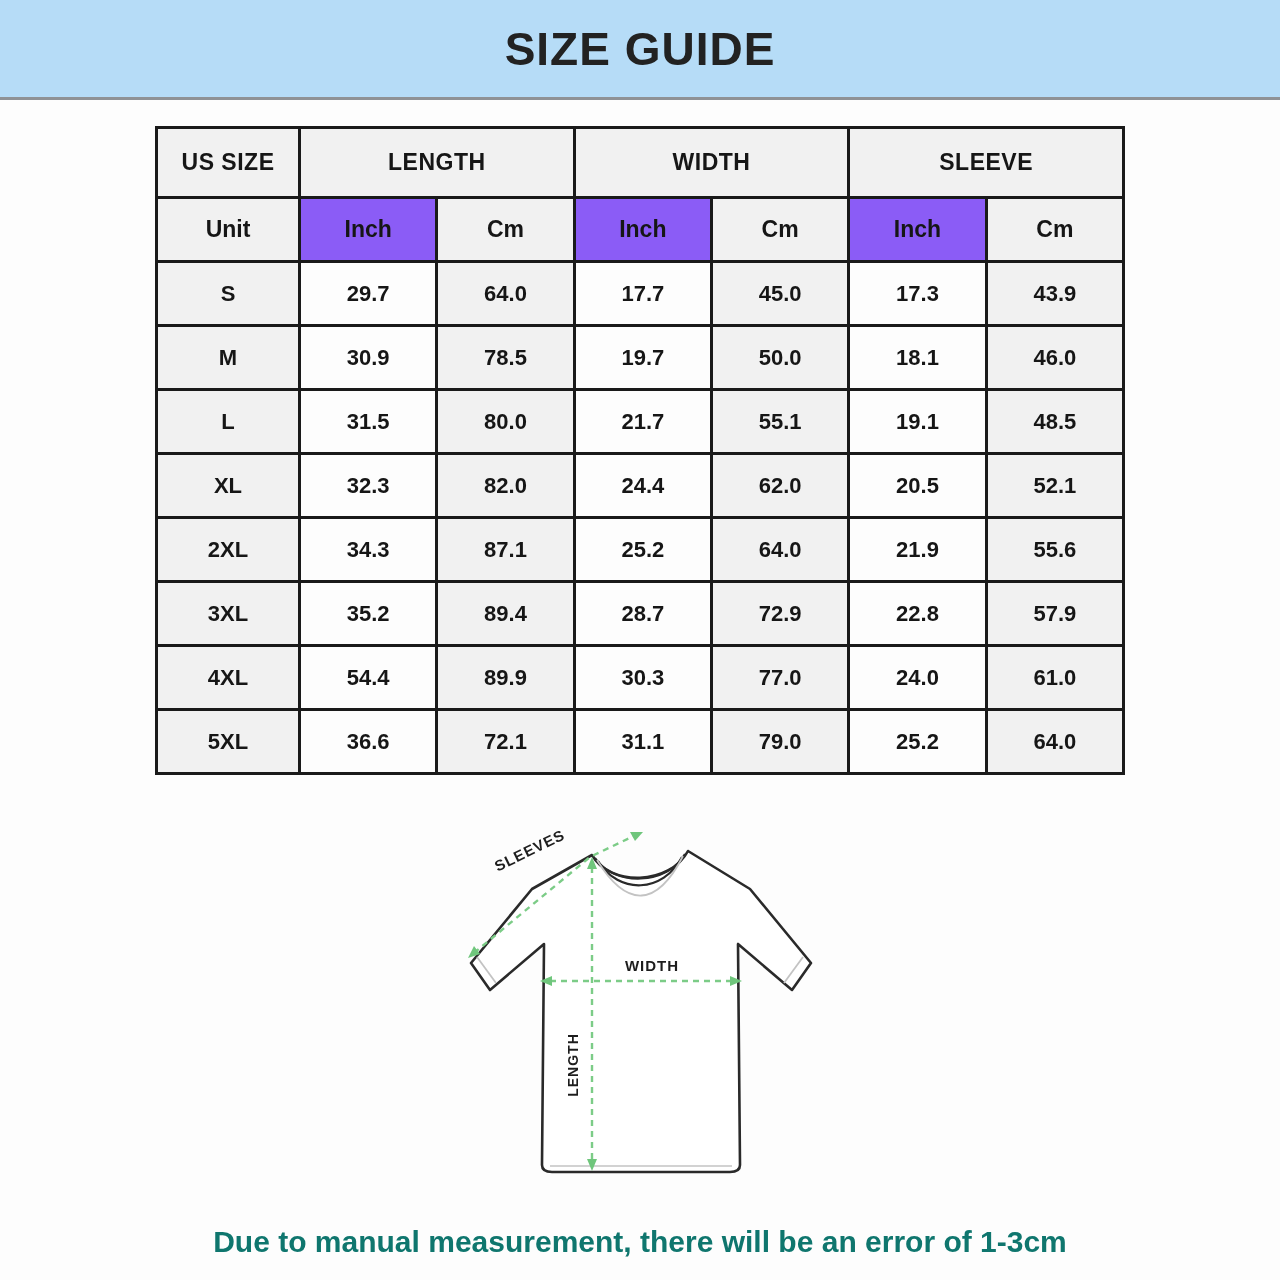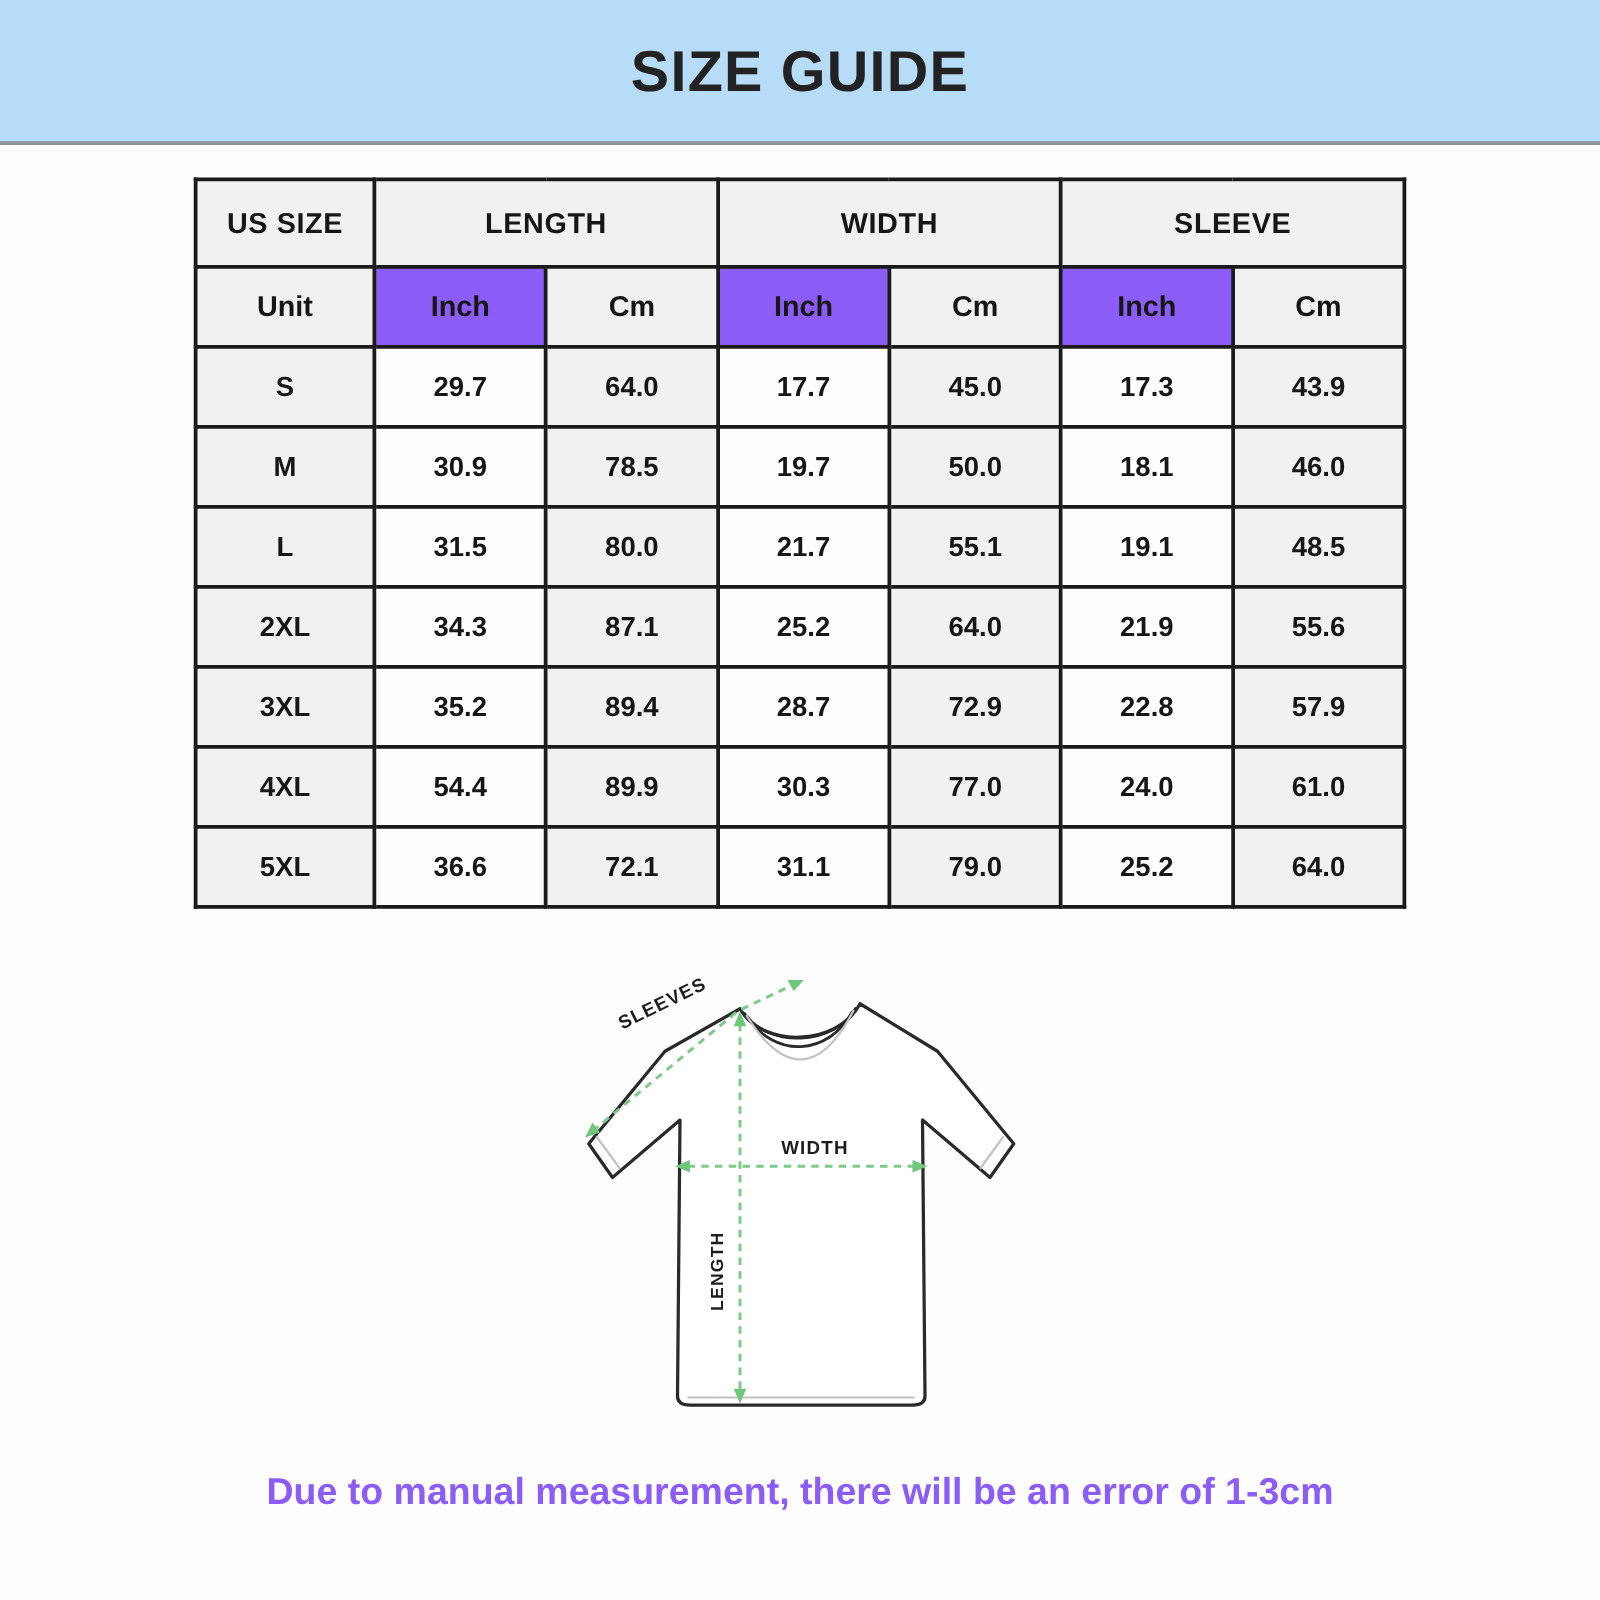--- a/index.html
+++ b/index.html
@@ -8,21 +8,21 @@
     position: relative;
     width: 1280px;
     height: 1280px;
     background: #fdfdfd;
     font-family: "Liberation Sans", sans-serif;
     overflow: hidden;
   }
   
   .banner {
     width: 100%;
-    height: 116px;
+    height: 100px;
     background: #b6dcf7;
     border-bottom: 3px solid #8f9296;
     display: flex;
     align-items: center;
     justify-content: center;
   }
   .banner h1 {
     font-size: 46px;
     font-weight: 700;
     letter-spacing: 1px;
@@ -62,21 +62,21 @@
     font-weight: 700;
     fill: #1d1d1d;
     letter-spacing: 1px;
   }
   
   .note {
     margin-top: 12px;
     text-align: center;
     font-size: 30px;
     font-weight: 700;
-    color: #8b5cf6;
+    color: #0f766e;
   }
 </style>
 </head>
 <body>
 
 <div class="page">
 
   <header class="banner">
     <h1>SIZE GUIDE</h1>
   </header>
@@ -131,20 +131,29 @@
           <tr>
             <td class="size-col">L</td>
             <td class="inch-col">31.5</td>
             <td class="cm-col">80.0</td>
             <td class="inch-col">21.7</td>
             <td class="cm-col">55.1</td>
             <td class="inch-col">19.1</td>
             <td class="cm-col">48.5</td>
           </tr>
           <tr>
+            <td class="size-col">XL</td>
+            <td class="inch-col">32.3</td>
+            <td class="cm-col">82.0</td>
+            <td class="inch-col">24.4</td>
+            <td class="cm-col">62.0</td>
+            <td class="inch-col">20.5</td>
+            <td class="cm-col">52.1</td>
+          </tr>
+          <tr>
             <td class="size-col">2XL</td>
             <td class="inch-col">34.3</td>
             <td class="cm-col">87.1</td>
             <td class="inch-col">25.2</td>
             <td class="cm-col">64.0</td>
             <td class="inch-col">21.9</td>
             <td class="cm-col">55.6</td>
           </tr>
           <tr>
             <td class="size-col">3XL</td>

